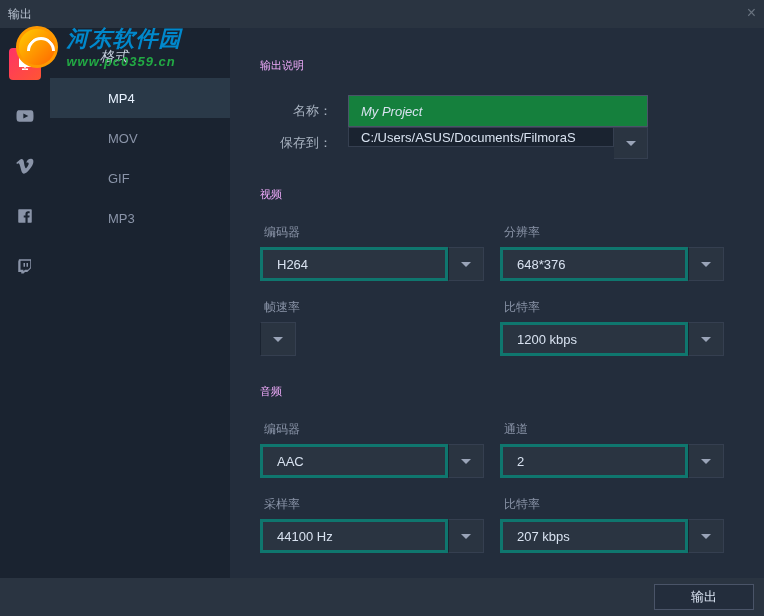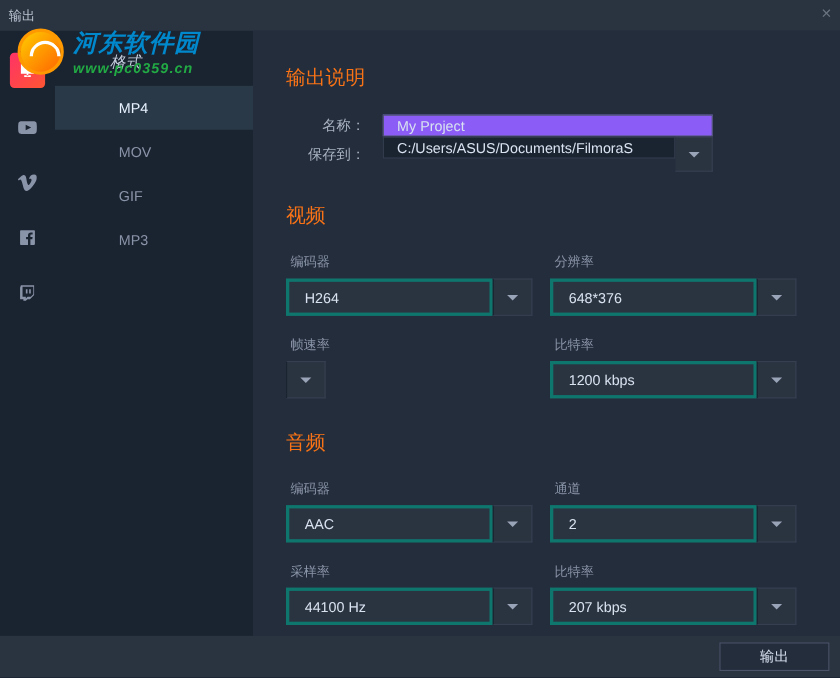--- a/index.html
+++ b/index.html
@@ -23,24 +23,24 @@
 .rail-item.active { background: linear-gradient(135deg, #ff3366, #ff5533); border-radius: 4px; width: 32px; height: 32px; }
 .rail-item svg { fill: #8a94a8; }
 .rail-item.active svg { fill: #fff; }
 
 .format-col { width: 180px; background: #1a2330; padding-top: 20px; }
 .format-header { font-size: 14px; color: #c8d2e0; padding-left: 50px; margin-bottom: 12px; font-style: italic; }
 .format-item { height: 40px; display: flex; align-items: center; padding-left: 58px; font-size: 13px; color: #8a94a8; cursor: pointer; }
 .format-item.active { background: #2a3948; color: #e8f2ff; }
 
 .settings { flex: 1; background: #232d3c; padding: 30px 40px 20px 30px; overflow-y: auto; }
-.section-title { font-size: 18px; color: #f97316; margin-bottom: 22px; }
+.section-title { font-size: 11px; color: #f0abfc; margin-bottom: 22px; }
 .row { display: flex; align-items: center; }
 .row-label { width: 88px; text-align: right; font-size: 13px; color: #a8b2c0; padding-right: 16px; }
-.text-input { flex: 1; max-width: 300px; height: 20px; background: #8b5cf6; border: 1.5px solid #4a5468; color: #d8e2f0; padding: 0 12px; font-size: 13px; outline: none; }
+.text-input { flex: 1; max-width: 300px; height: 32px; background: #15803d; border: 1.5px solid #4a5468; color: #d8e2f0; padding: 0 12px; font-size: 13px; outline: none; font-style: italic; }
 .select-wrap { flex: 1; max-width: 300px; display: flex; }
 .select-box { flex: 1; height: 20px; background: #1a2330; border: 1px solid #353f50; color: #d8e2f0; padding: 0 12px; font-size: 13px; display: flex; align-items: center; overflow: hidden; white-space: nowrap; }
 .select-btn { width: 34px; height: 32px; background: #2a3441; border: 1px solid #353f50; border-left: none; display: flex; align-items: center; justify-content: center; cursor: pointer; }
 .chev { width: 0; height: 0; border-left: 5px solid transparent; border-right: 5px solid transparent; border-top: 5px solid #9aa4b8; }
 
 .sub-section { margin-top: 28px; }
 .sub-label { font-size: 12px; color: #8a94a8; margin-bottom: 6px; padding-left: 4px; }
 .grid2 { display: flex; gap: 16px; margin-bottom: 18px; }
 .grid-col { flex: 1; }
 .dd { display: flex; }

